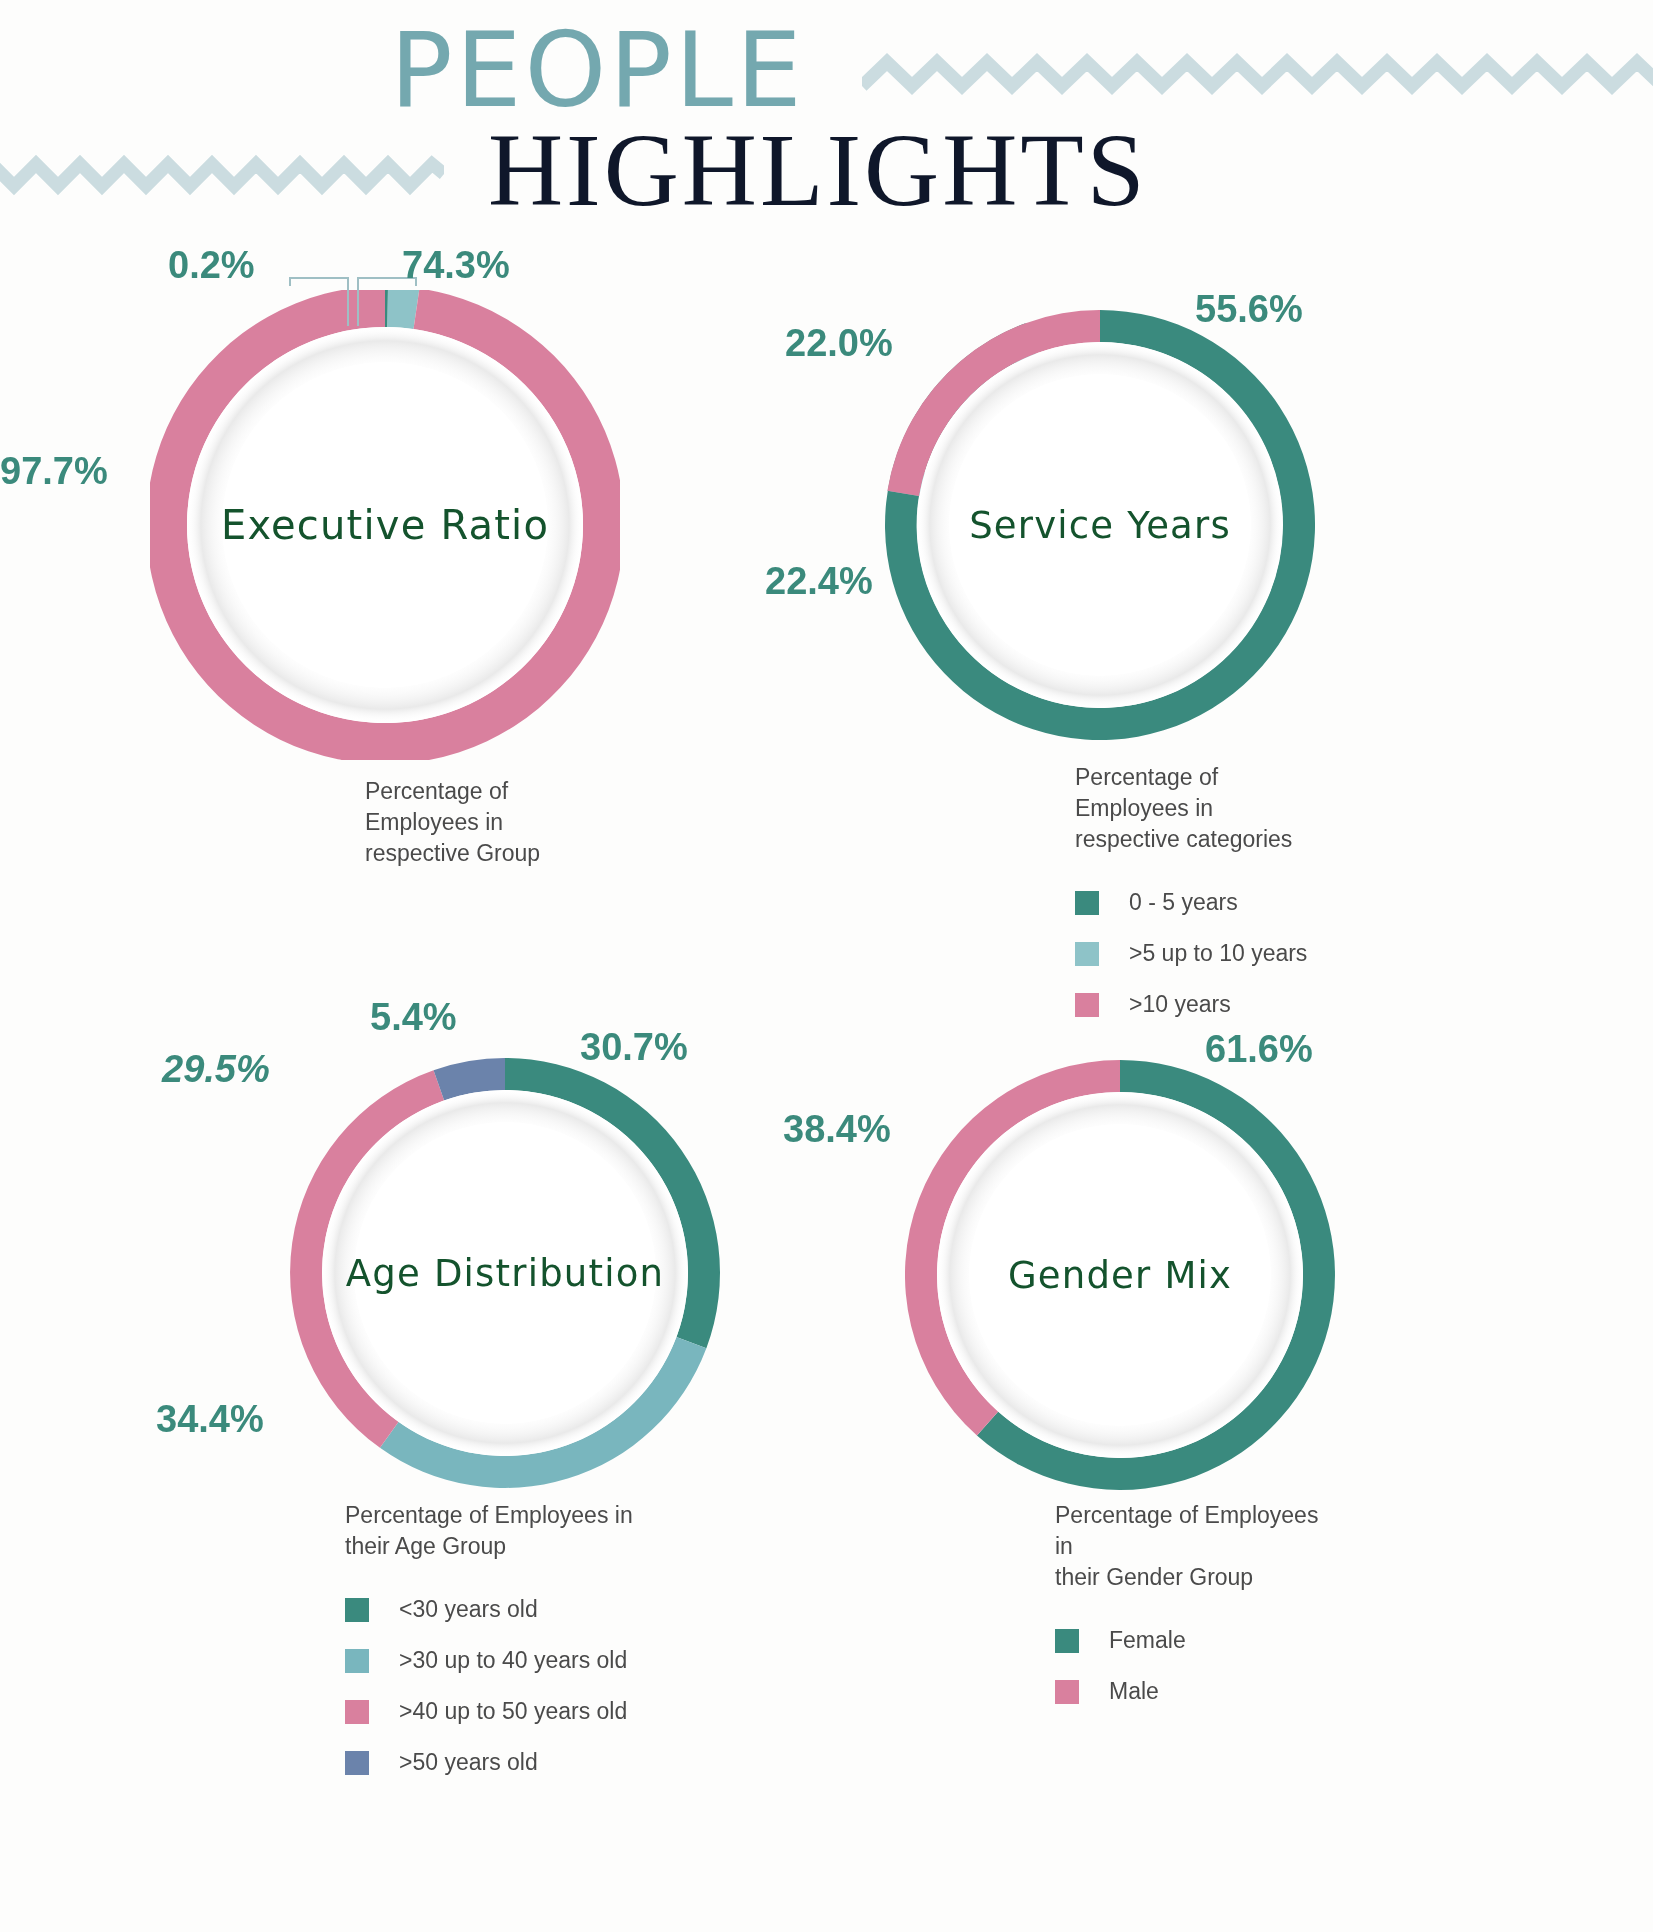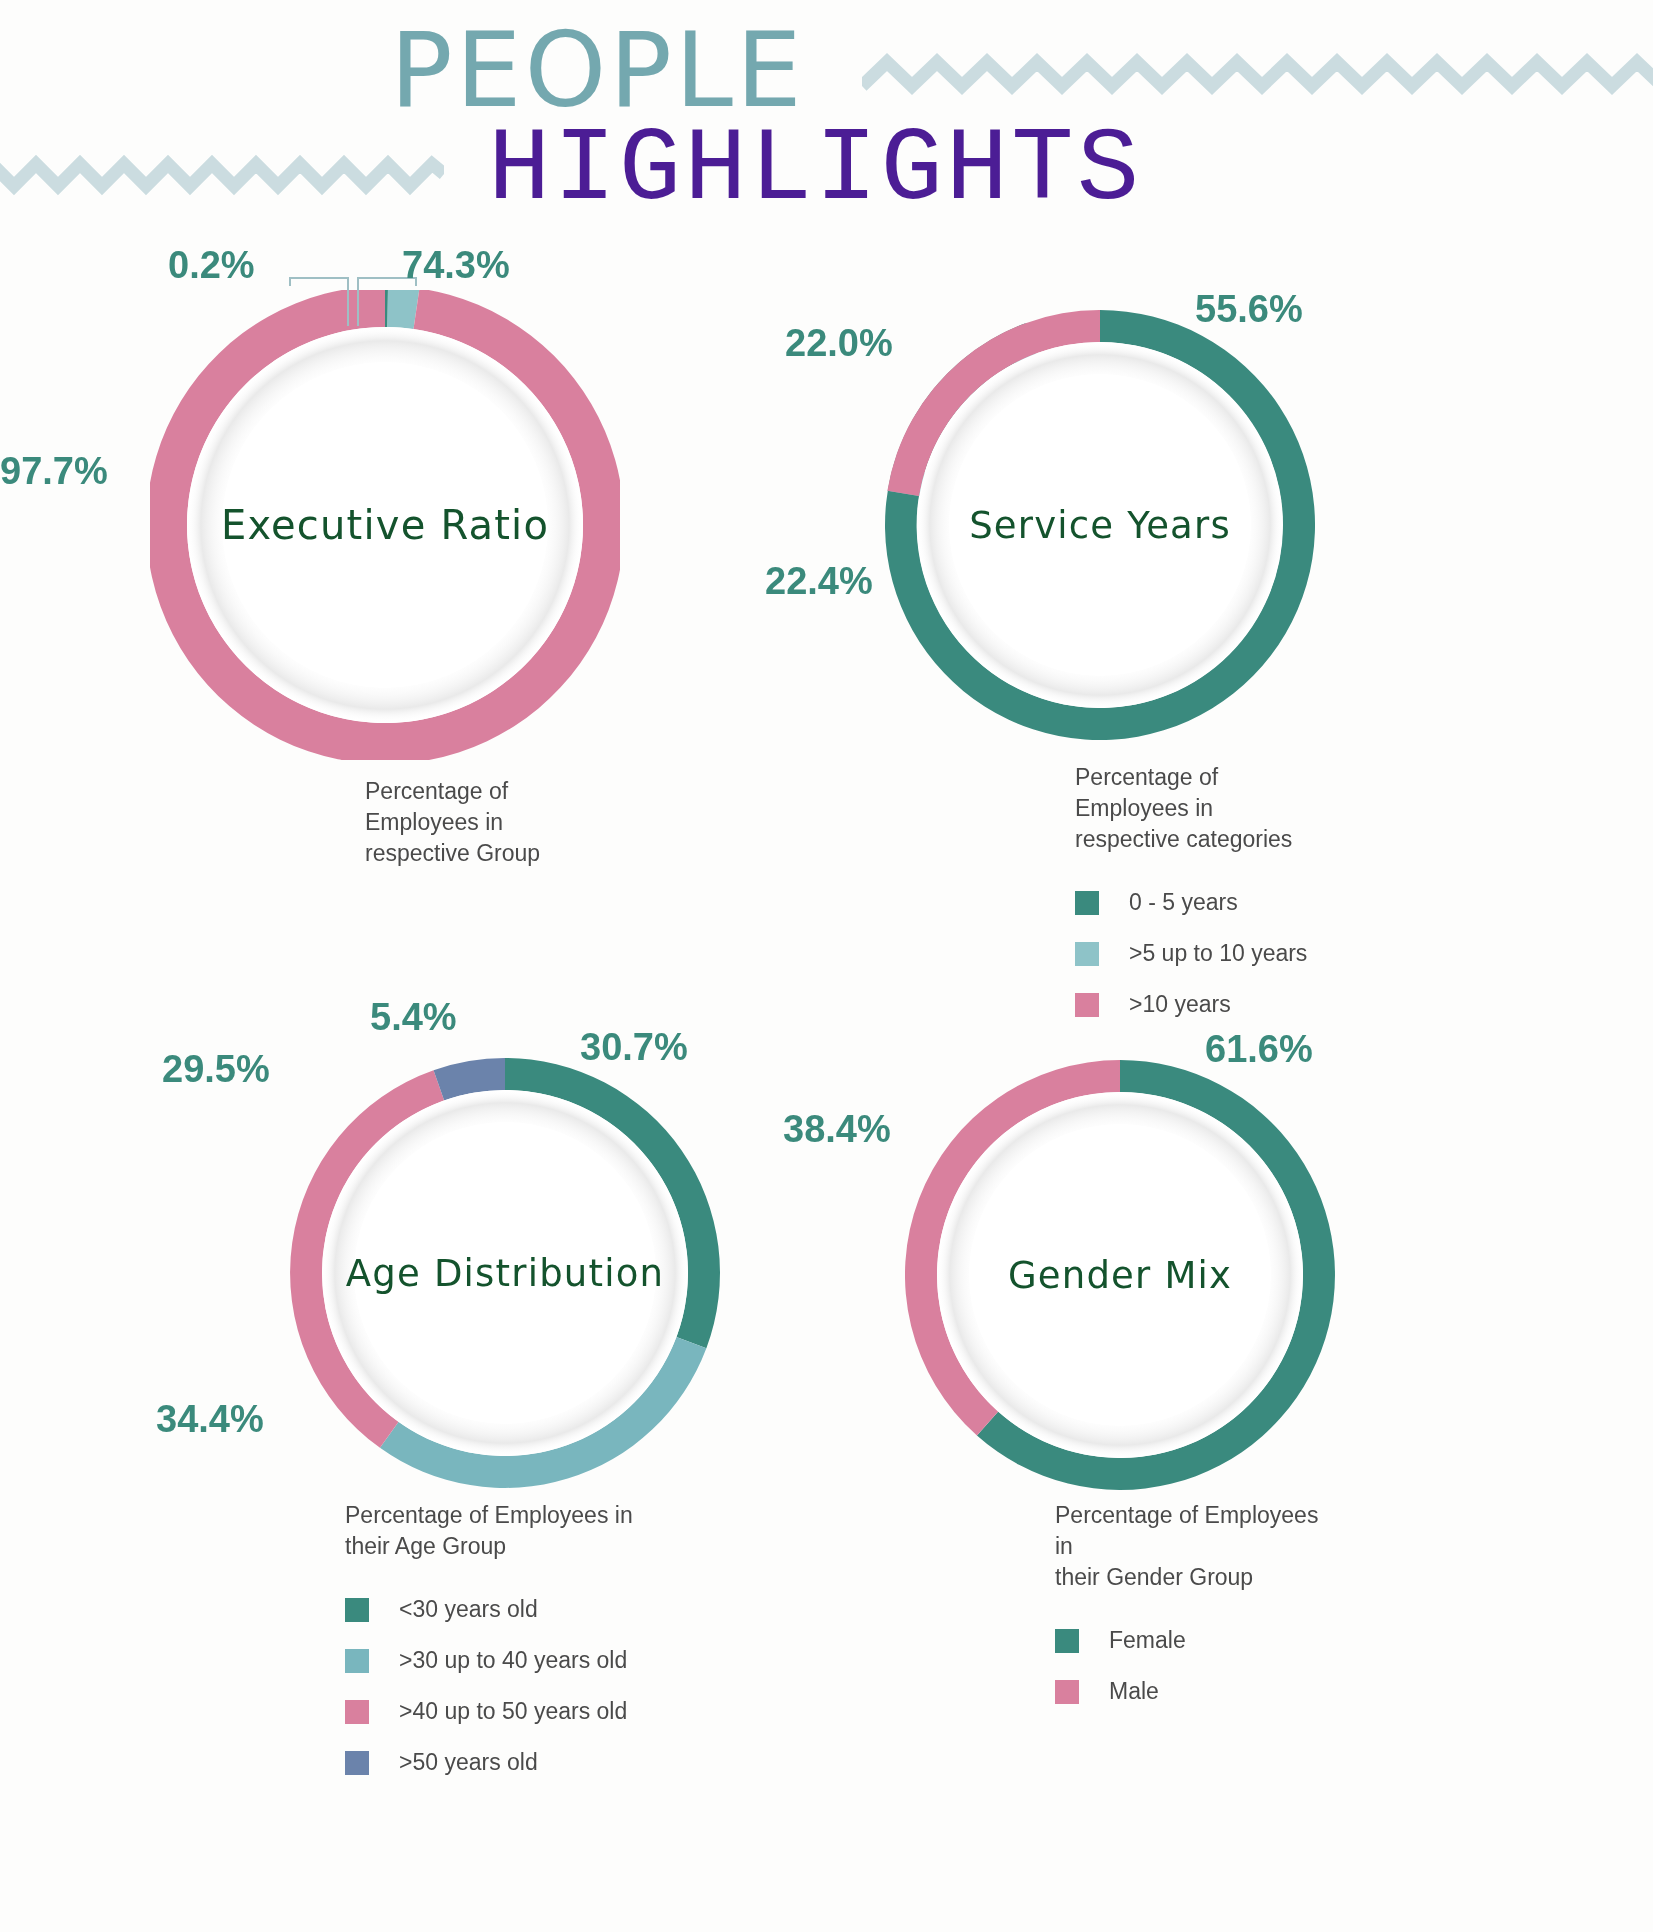--- a/index.html
+++ b/index.html
@@ -18,22 +18,22 @@
     letter-spacing:3px;
     font-weight:400;
     color:#74A8AF;
     font-family:"DejaVu Sans", sans-serif;
   }
   .title-highlights{
     position:absolute;left:488px;top:118px;
     font-size:104px;line-height:104px;
     letter-spacing:3px;
     font-weight:400;
-    color:#4c1d95;
-    font-family:Liberation Mono, monospace;
+    color:#0f172a;
+    font-family:Liberation Serif, serif;
   }
   .subtitle{
     position:absolute;left:478px;top:238px;
     font-size:23px;letter-spacing:1.4px;
     color:#3a3a3a;font-weight:400;
     font-family:"Liberation Sans", sans-serif;
   }
   .zig{position:absolute;height:46px;overflow:hidden;}
   .zig svg{display:block;}
   .zig-right{left:862px;top:52px;width:800px;}
@@ -235,21 +235,21 @@
           <circle r="183" fill="#ffffff"></circle>
           <circle r="183" fill="url(#innerShadow3)"></circle>
           <circle r="151" fill="#ffffff"></circle>
         </g>
       </svg>
       <div class="center-label">Age
 Distribution</div>
 
       <div class="pct" style="left:290px;top:-32px;">30.7%</div>
       <div class="pct" style="left:-134px;top:340px;">34.4%</div>
-      <div class="pct" style="left:-128px;top:-10px;">29.5%</div>
+      <div class="pct" style="left:-128px;top:-10px;font-style:italic;">29.5%</div>
       <div class="pct" style="left:80px;top:-62px;">5.4%</div>
     </div>
 
     <div class="cap-bl">
       <div class="caption">Percentage of Employees in
 their Age Group</div>
       <div class="legend">
         <div class="legend-row">
           <span class="swatch" style="background:#3A8A7E;"></span>
           <span class="legend-label">&lt;30 years old</span>

